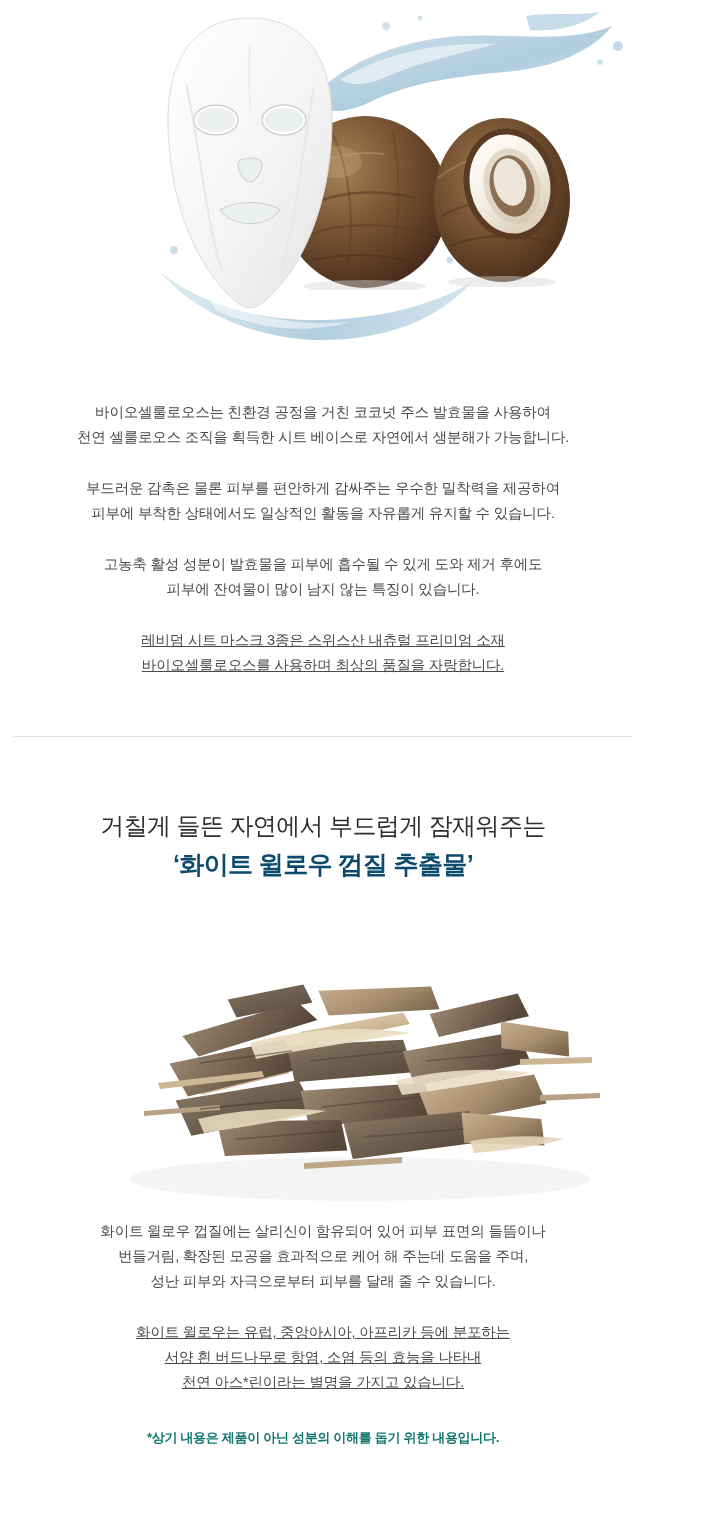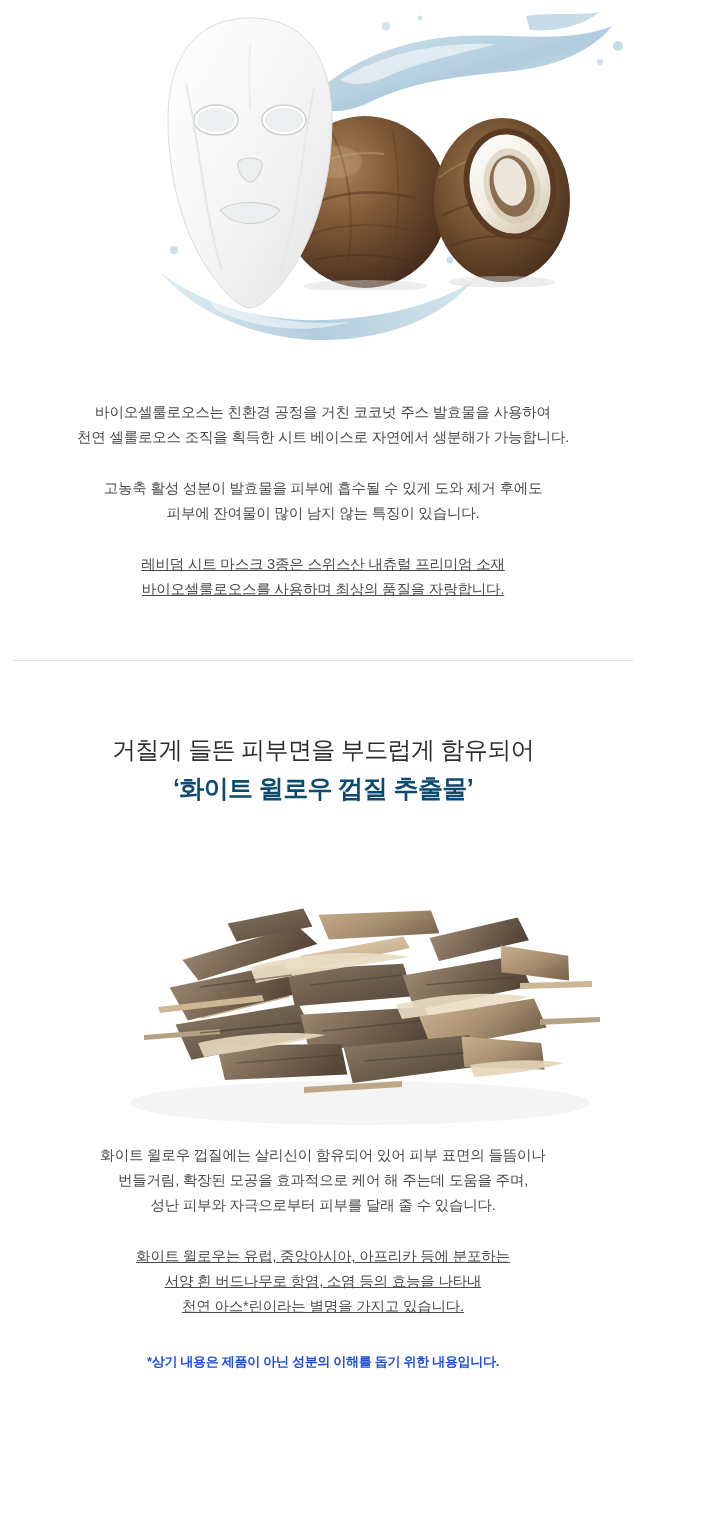--- a/index.html
+++ b/index.html
@@ -137,21 +137,21 @@
 
   
   .section-lower {
     padding-top: 8px;
   }
 
   .footnote {
     text-align: center;
     font-size: 13px;
     font-weight: 700;
-    color: #1d4ed8;
+    color: #0f766e;
     letter-spacing: -0.3px;
     margin-top: 34px;
     padding-bottom: 30px;
   }
 </style>
 </head>
 <body>
 
 <div class="page">
 
@@ -270,31 +270,33 @@
         </svg>
       </div>
 
     </div>
   </div>
 
   <div class="section-intro">
     <div class="para-wrap">
       <p class="para">바이오셀룰로오스는 친환경 공정을 거친 코코넛 주스 발효물을 사용하여
 천연 셀룰로오스 조직을 획득한 시트 베이스로 자연에서 생분해가 가능합니다.</p>
+      <p class="para">부드러운 감촉은 물론 피부를 편안하게 감싸주는 우수한 밀착력을 제공하여
+피부에 부착한 상태에서도 일상적인 활동을 자유롭게 유지할 수 있습니다.</p>
       <p class="para">고농축 활성 성분이 발효물을 피부에 흡수될 수 있게 도와 제거 후에도
 피부에 잔여물이 많이 남지 않는 특징이 있습니다.</p>
       <p class="para">레비덤 시트 마스크 3종은 스위스산 내츄럴 프리미엄 소재
 바이오셀룰로오스를 사용하며 최상의 품질을 자랑합니다.</p>
     </div>
   </div>
 
   <div class="divider"></div>
 
   <div class="heading-block">
-    <div class="heading-line1">거칠게 들뜬 피부면을 부드럽게 함유되어</div>
+    <div class="heading-line1">거칠게 들뜬 자연에서 부드럽게 잠재워주는</div>
     <div class="heading-line2">‘화이트 윌로우 껍질 추출물’</div>
   </div>
 
   <div class="bark-photo">
     <div class="bark-stage">
       <svg width="706" height="300" viewBox="0 0 706 300">
         <defs>
           <linearGradient id="bark1" x1="0" y1="0" x2="1" y2="0.3">
             <stop offset="0%" stop-color="#9e8b76"></stop>
             <stop offset="50%" stop-color="#7b6955"></stop>

